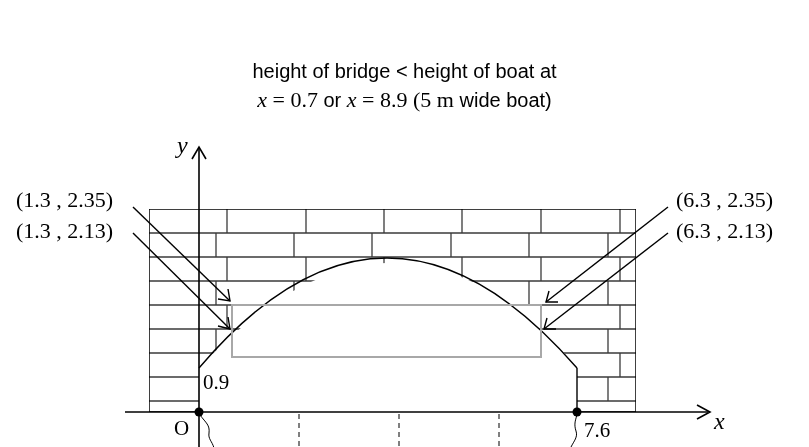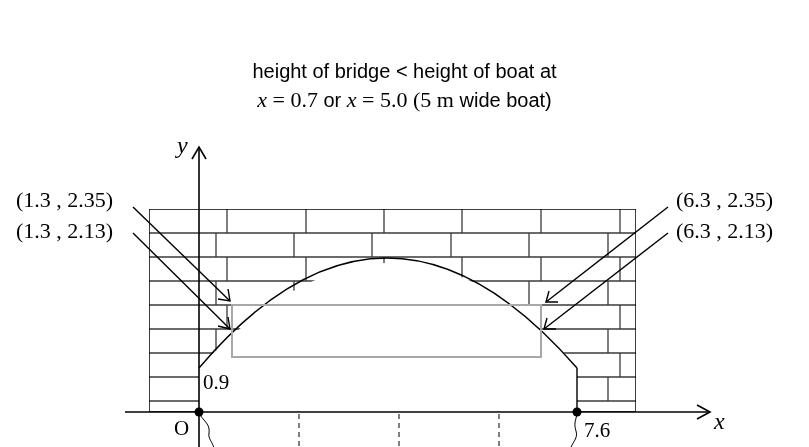--- a/index.html
+++ b/index.html
@@ -12,21 +12,21 @@
   .title-line2 .it { font-style: italic; }
   svg text { font-family: "Liberation Serif", serif; }
 </style>
 </head>
 <body>
 
 <div id="stage">
 
   <div class="title title-line1">height of bridge &lt; height of boat at</div>
   <div class="title title-line2">
-    <span class="serif it">x</span><span class="serif"> = 0.7</span><span> or </span><span class="serif it">x</span><span class="serif"> = 5.0</span><span class="serif"> (5</span><span class="serif"> m</span><span> wide boat)</span>
+    <span class="serif it">x</span><span class="serif"> = 0.7</span><span> or </span><span class="serif it">x</span><span class="serif"> = 8.9</span><span class="serif"> (5</span><span class="serif"> m</span><span> wide boat)</span>
   </div>
 
   <svg width="809" height="447" viewBox="0 0 809 447" style="position:absolute;left:0;top:0;">
     <defs>
       <clipPath id="wallClip">
 
         <path d="M149,166 L636,166 L636,369 L577,369 L577,325 L560,305 Q386,125 199,325 L199,369 L149,369 Z"></path>
       </clipPath>
     </defs>
 

